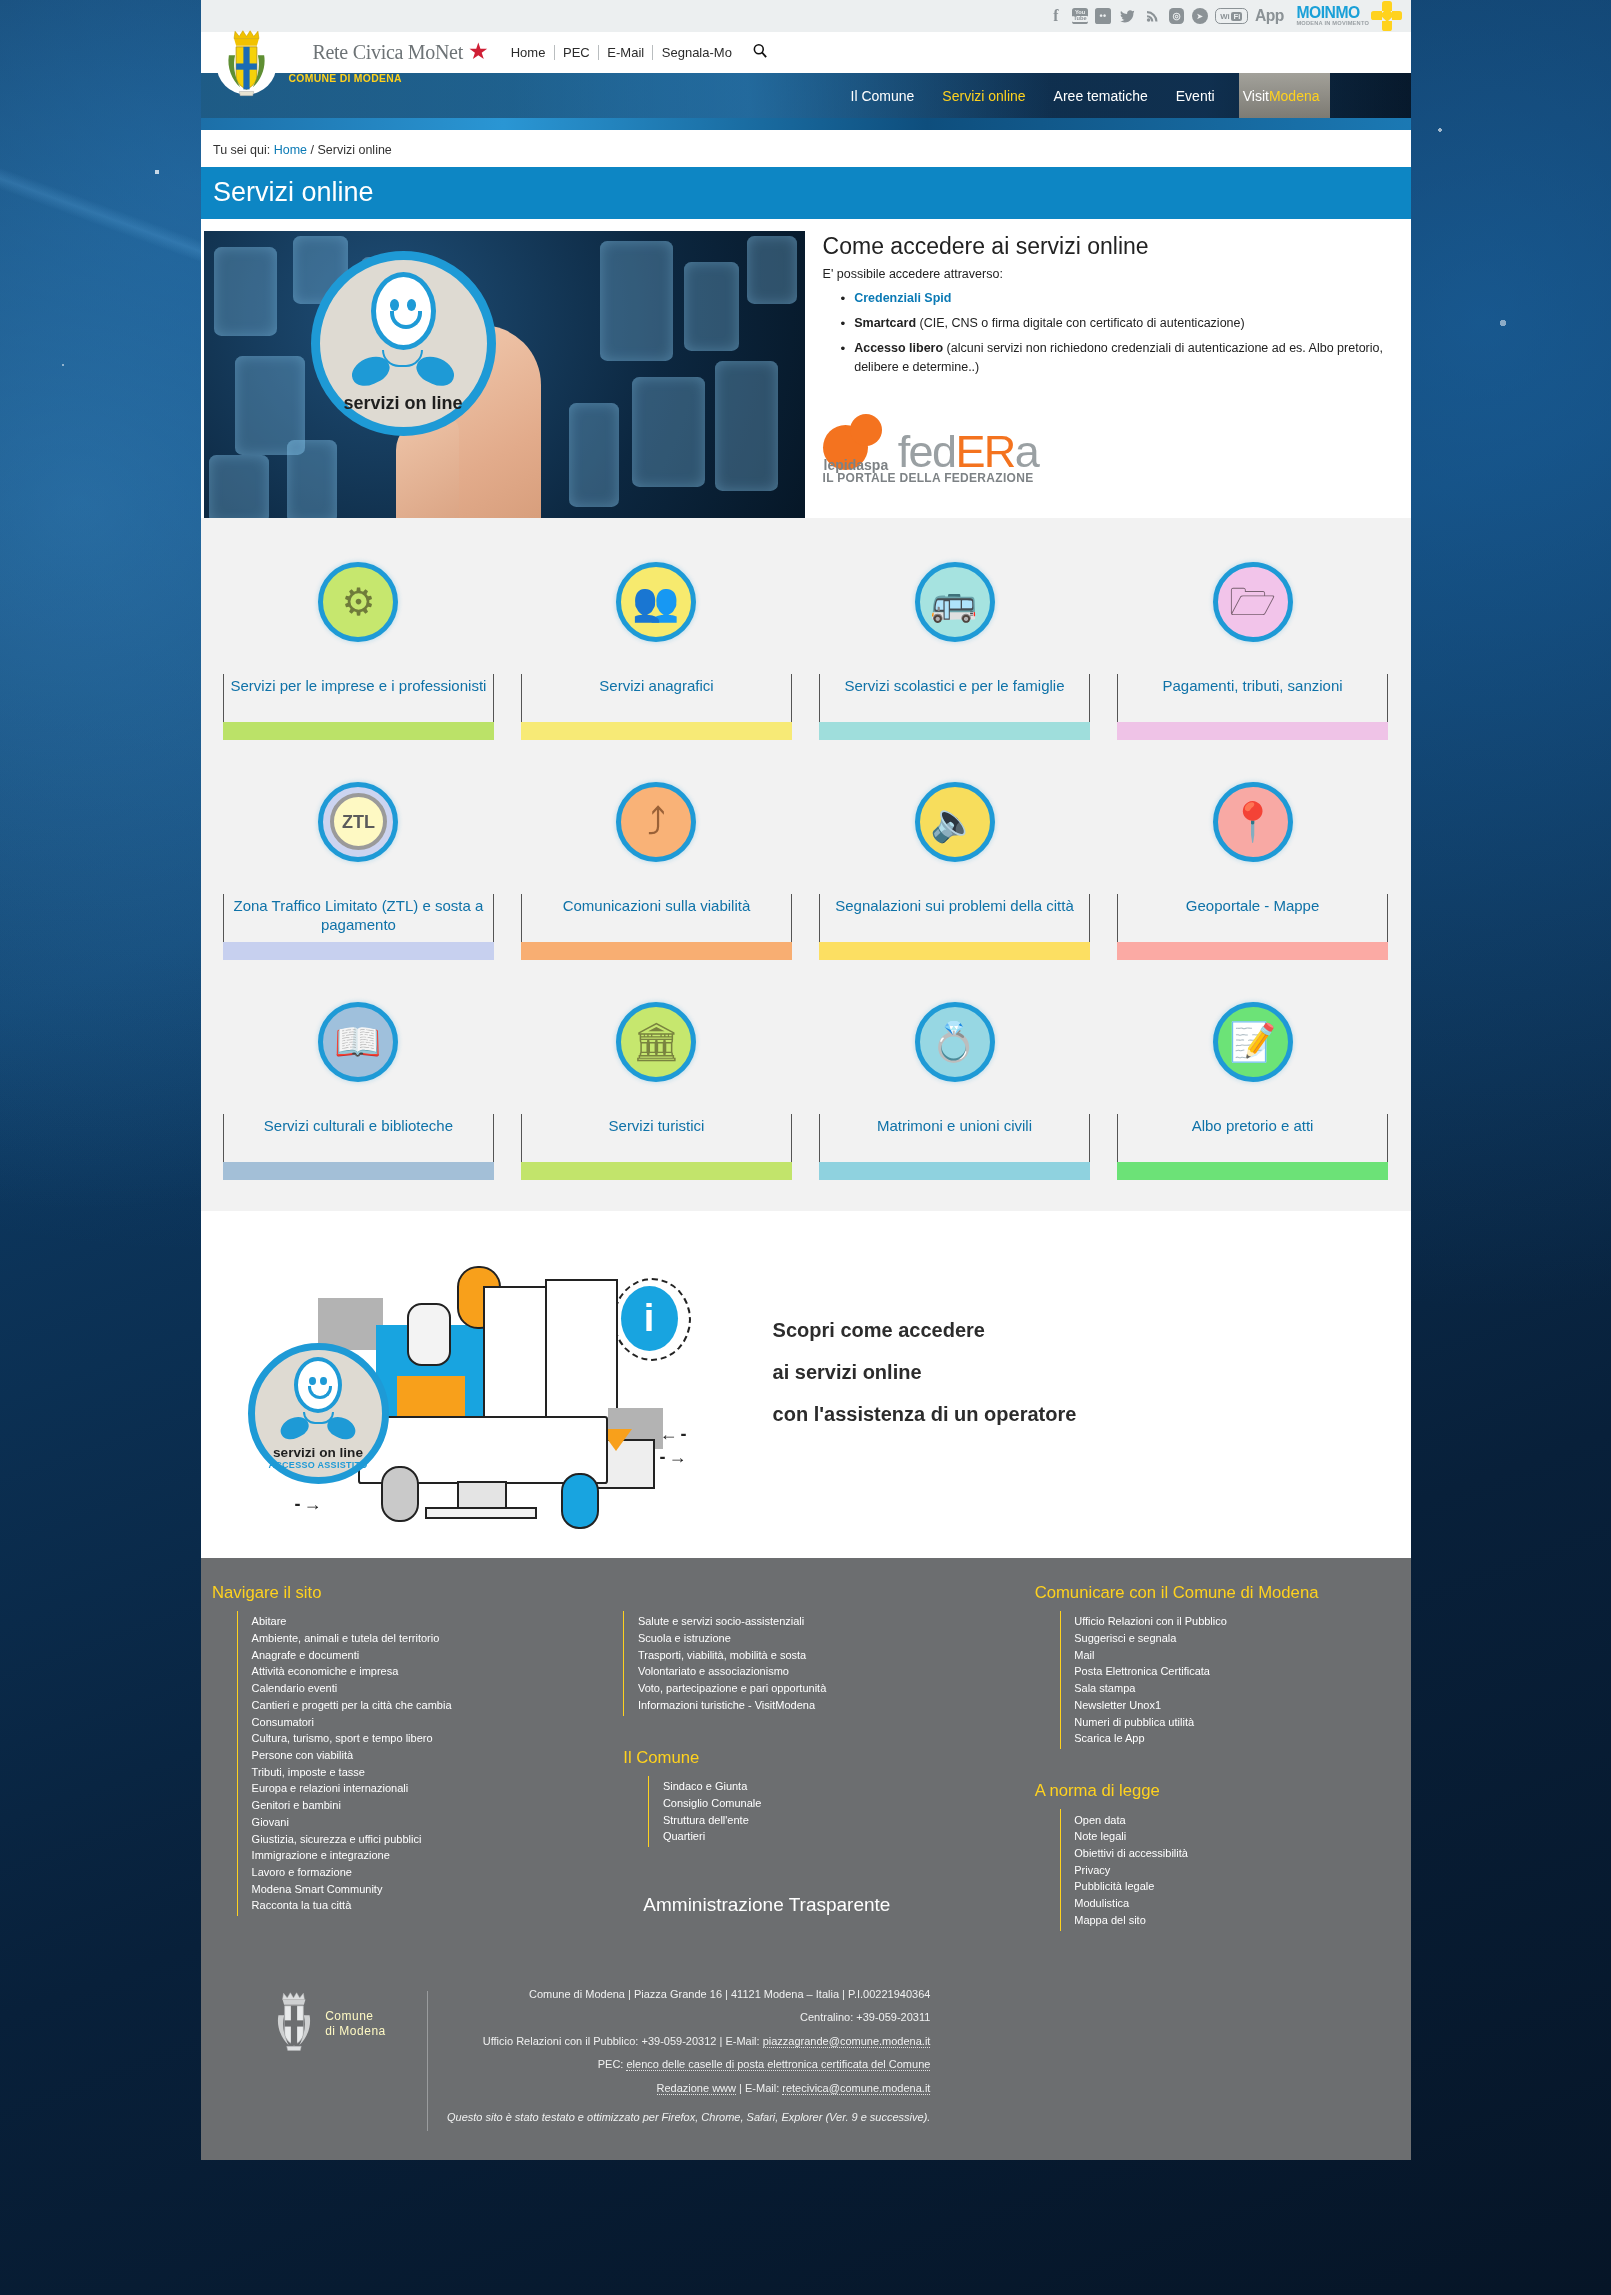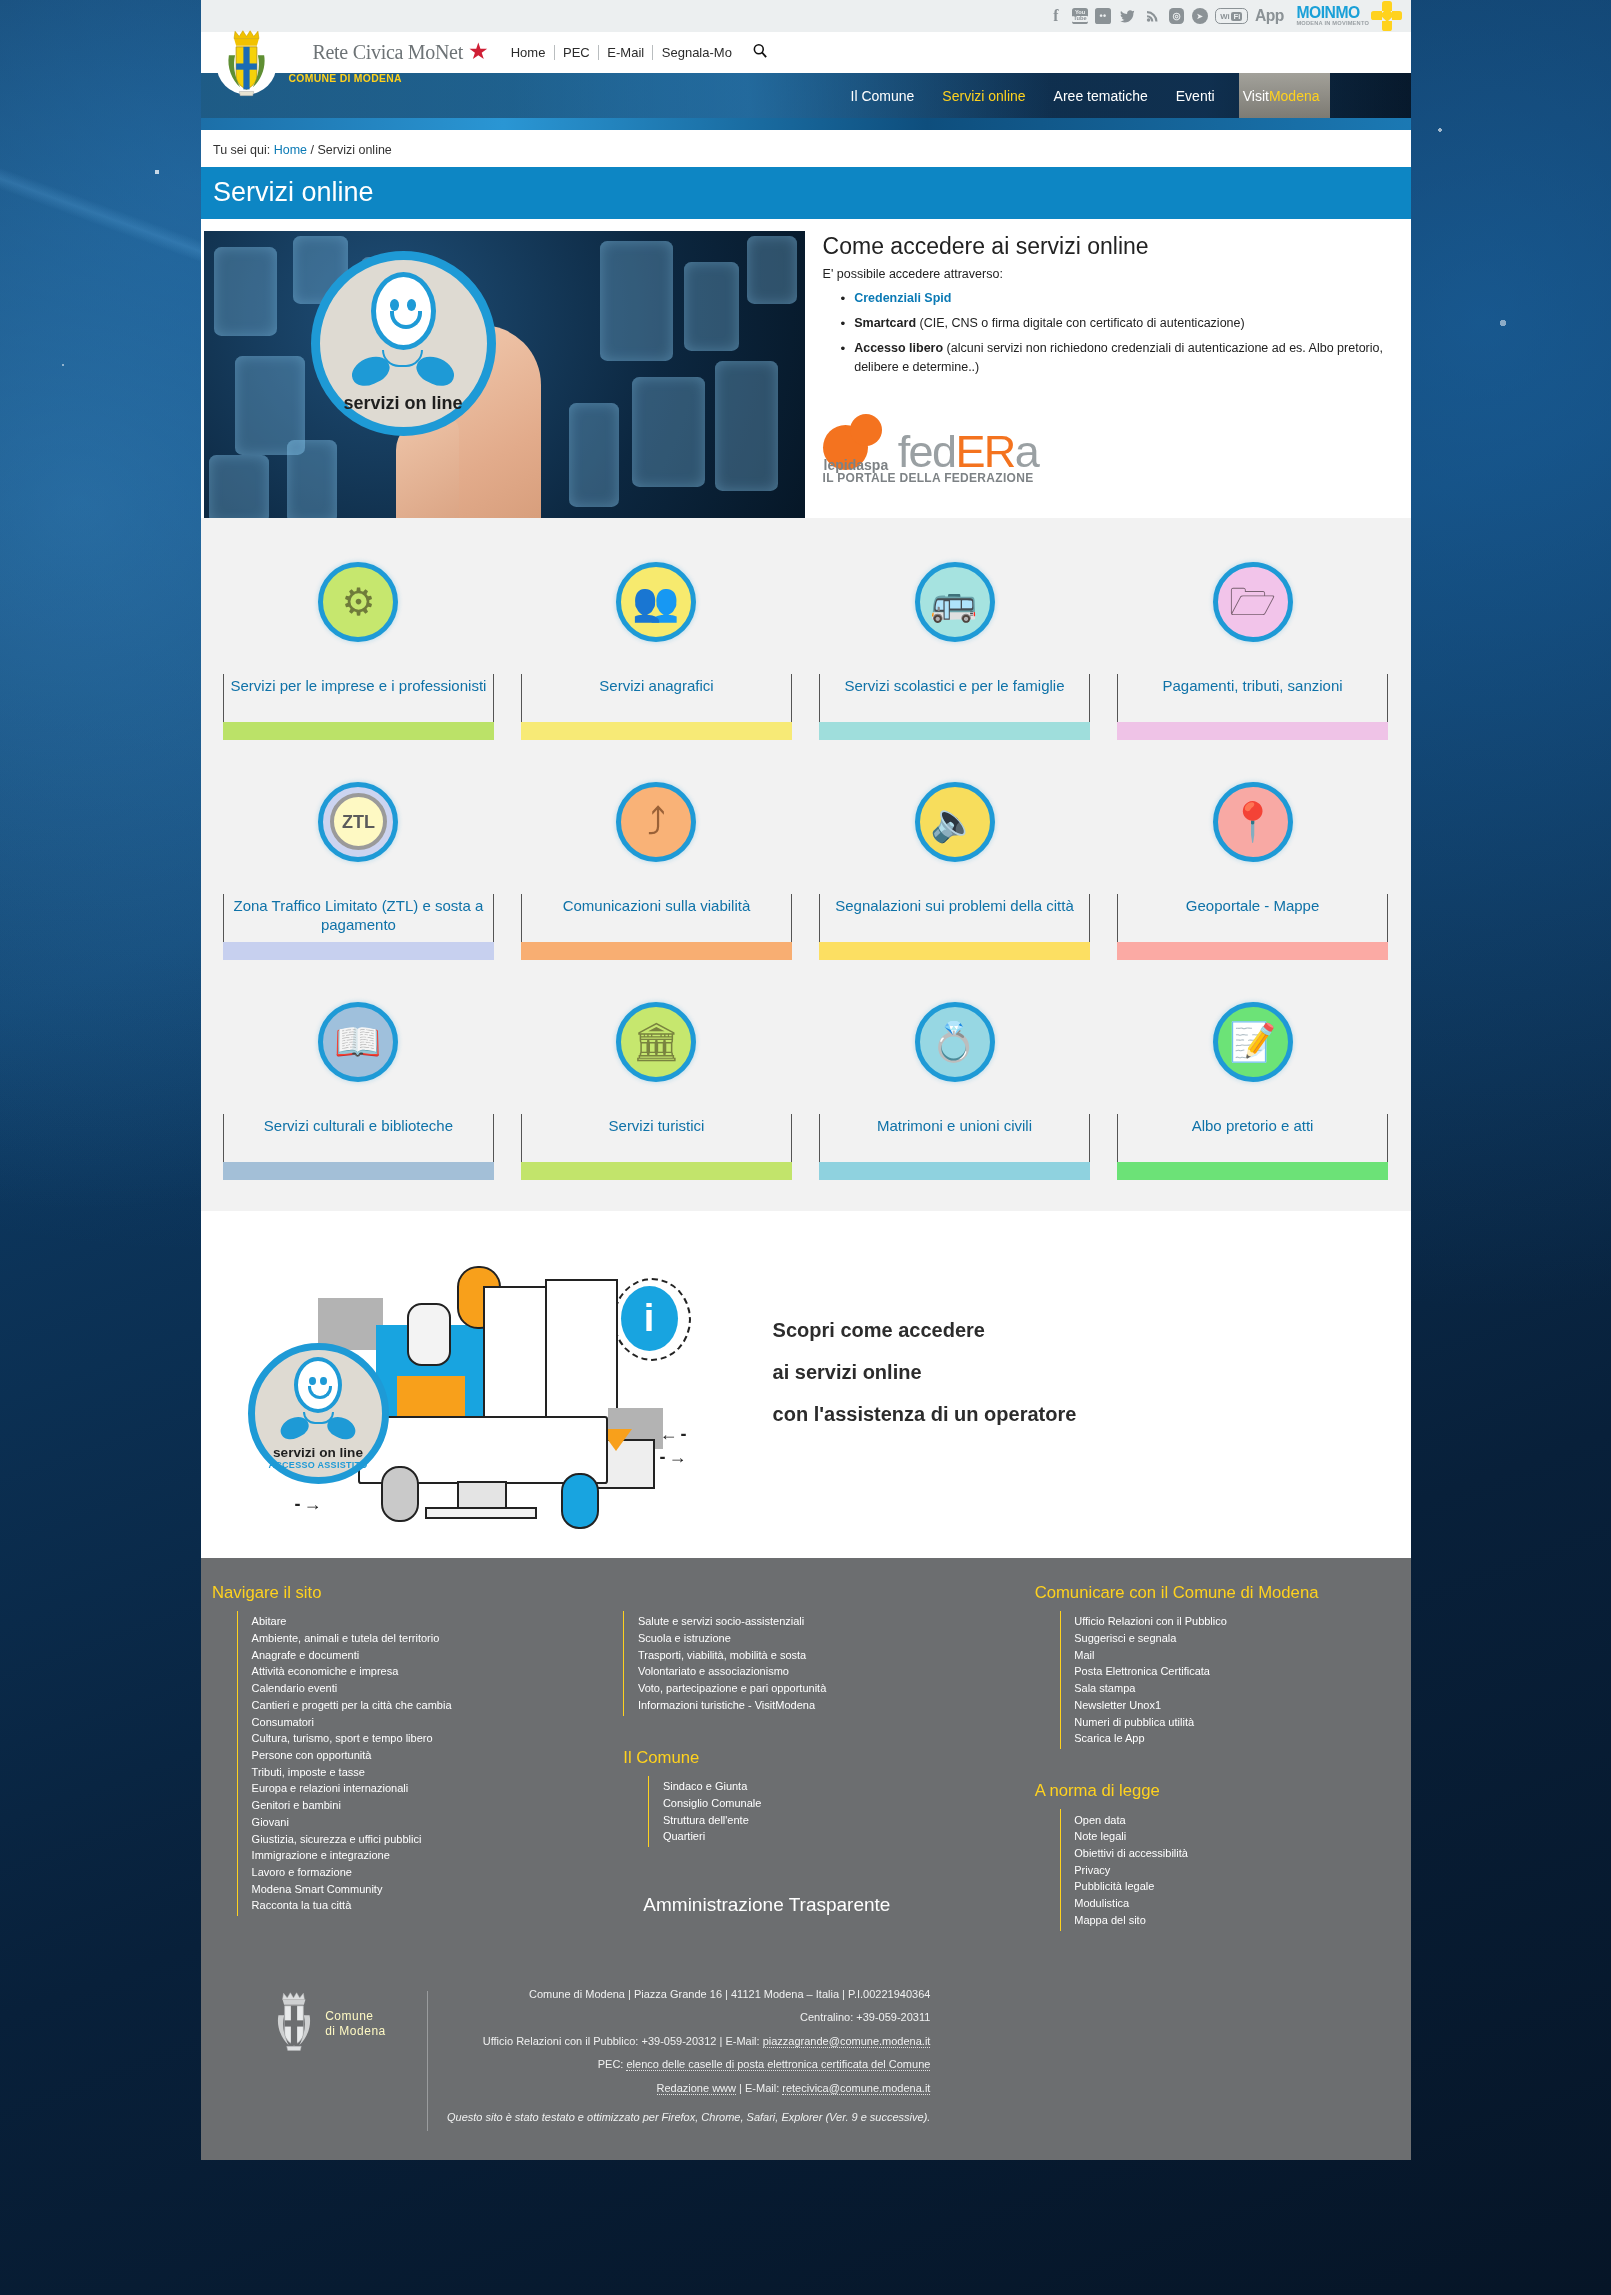--- a/index.html
+++ b/index.html
@@ -615,21 +615,21 @@
           <div class="fh">Navigare il sito</div>
           <ul class="flist">
               <li><a href="#">Abitare</a></li>
               <li><a href="#">Ambiente, animali e tutela del territorio</a></li>
               <li><a href="#">Anagrafe e documenti</a></li>
               <li><a href="#">Attività economiche e impresa</a></li>
               <li><a href="#">Calendario eventi</a></li>
               <li><a href="#">Cantieri e progetti per la città che cambia</a></li>
               <li><a href="#">Consumatori</a></li>
               <li><a href="#">Cultura, turismo, sport e tempo libero</a></li>
-              <li><a href="#">Persone con opportunità</a></li>
+              <li><a href="#">Persone con viabilità</a></li>
               <li><a href="#">Tributi, imposte e tasse</a></li>
               <li><a href="#">Europa e relazioni internazionali</a></li>
               <li><a href="#">Genitori e bambini</a></li>
               <li><a href="#">Giovani</a></li>
               <li><a href="#">Giustizia, sicurezza e uffici pubblici</a></li>
               <li><a href="#">Immigrazione e integrazione</a></li>
               <li><a href="#">Lavoro e formazione</a></li>
               <li><a href="#">Modena Smart Community</a></li>
               <li><a href="#">Racconta la tua città</a></li>
             </ul>

